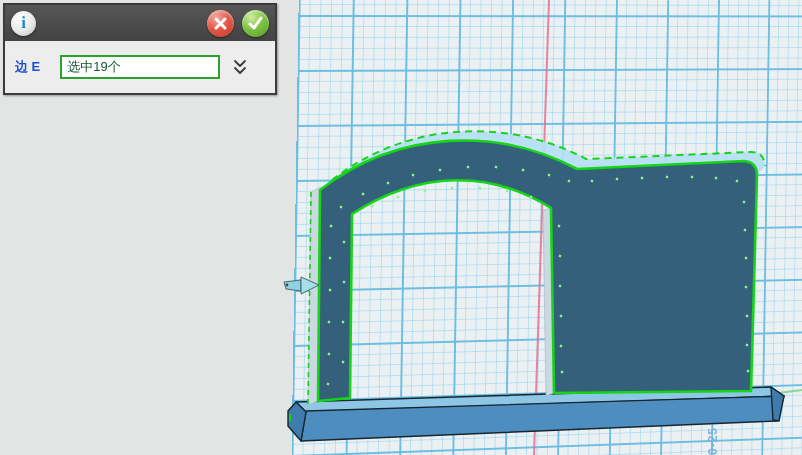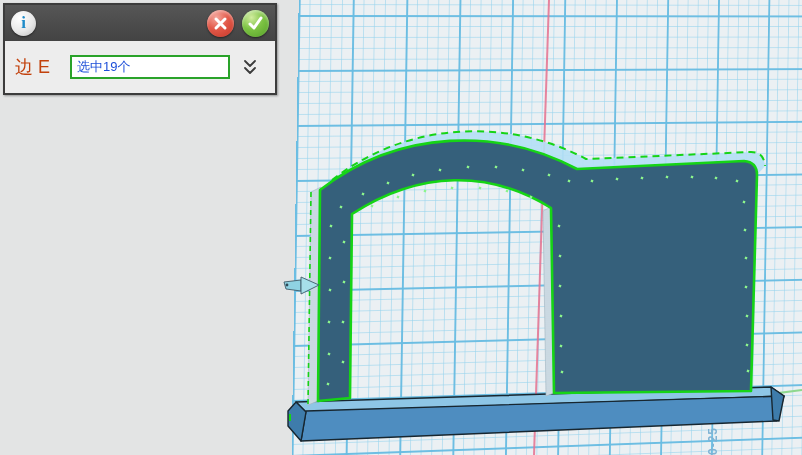--- a/index.html
+++ b/index.html
@@ -50,25 +50,25 @@
   .round-btn{
     width:27px;height:27px;border-radius:50%;border:none;padding:0;
     display:flex;align-items:center;justify-content:center;cursor:pointer;
     box-shadow:0 1px 2px rgba(0,0,0,.5), inset 0 2px 3px rgba(255,255,255,.45);
   }
   .btn-cancel{background:radial-gradient(circle at 35% 28%,#f5a79d 0%,#e25848 45%,#c23526 100%);margin-right:8px;}
   .btn-confirm{background:radial-gradient(circle at 35% 28%,#d2ed9f 0%,#7cc243 45%,#549f27 100%);}
   .dlg-body{
     height:52px;display:flex;align-items:center;padding:0 10px;background:#ededed;
   }
-  .field-label{font-size:18px;color:#c2410c;white-space:nowrap;}
+  .field-label{font-size:13px;color:#1d4ed8;white-space:nowrap;font-weight:bold;}
   .field-input{
     margin-left:20px;width:146px;height:20px;
     border:2px solid #2aa32a;background:#fff;
-    font-size:13px;color:#1d4ed8;padding:0 5px;outline:none;
+    font-size:13px;color:#14532d;padding:0 5px;outline:none;
     font-family:"Liberation Sans","DejaVu Sans",sans-serif;
   }
   .chevron-btn{
     margin-left:12px;background:none;border:none;padding:0;cursor:pointer;
     display:flex;align-items:center;
   }
 </style>
 </head>
 <body>
 

